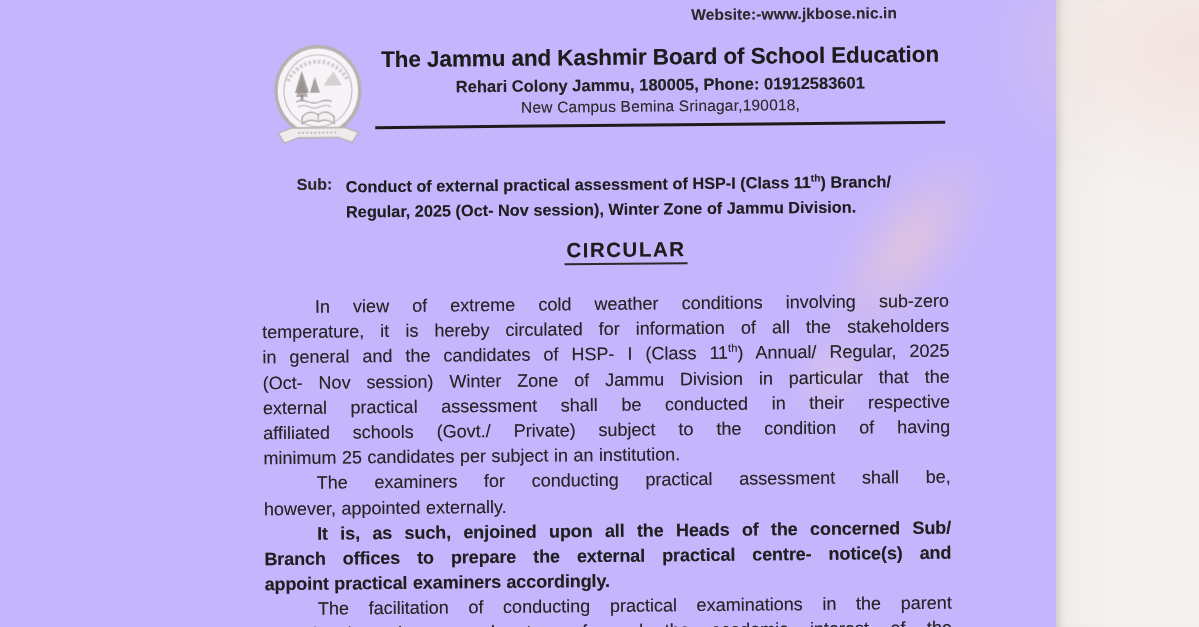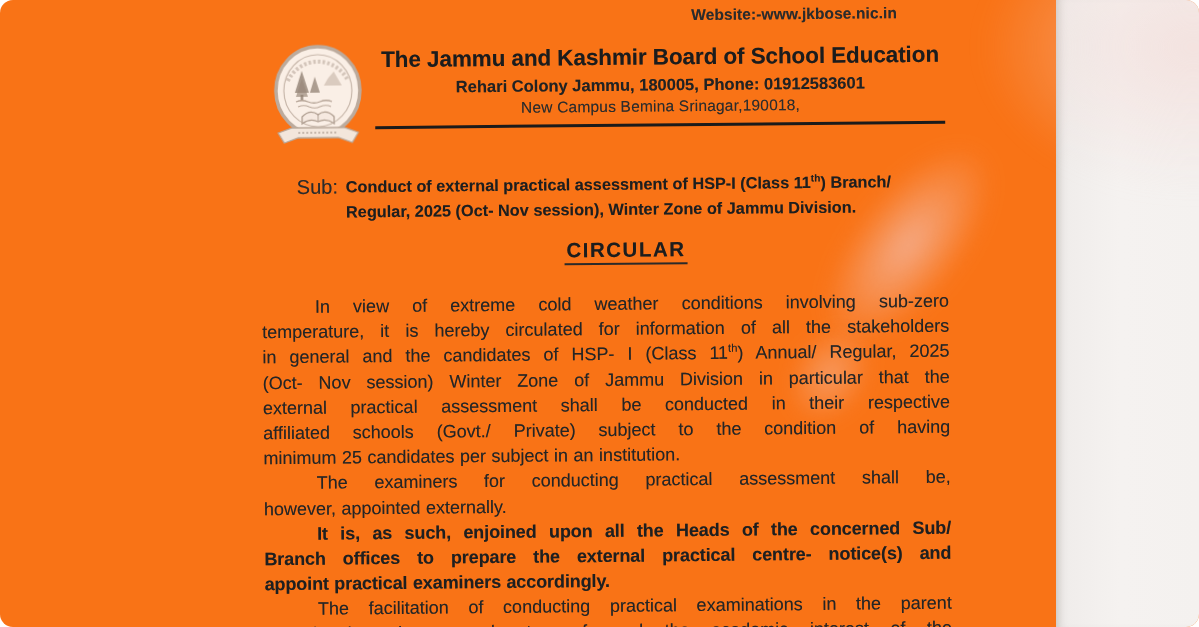--- a/index.html
+++ b/index.html
@@ -1,18 +1,18 @@
 <!DOCTYPE html>
 <html><head>
 <meta charset="utf-8">
 <style>
   html,body{margin:0;padding:0;}
   body{width:1199px;height:627px;overflow:hidden;background:#ffffff;}
-  .stage{position:relative;width:1199px;height:627px;overflow:hidden;background:#f97316;
-         font-family:"Liberation Sans","DejaVu Sans",sans-serif;border-radius:13px;}
+  .stage{position:relative;width:1199px;height:627px;overflow:hidden;background:#c4b5fd;
+         font-family:"Liberation Sans","DejaVu Sans",sans-serif;}
 
   
   .edge-strip{position:absolute;left:1056px;top:0;width:143px;height:627px;z-index:1;
               background:linear-gradient(to right,#efecea,#f5f2f0 45%,#f4f1ef);
               box-shadow:inset 9px 0 10px -7px rgba(130,120,112,.38);}
   .smudge{position:absolute;z-index:2;pointer-events:none;}
   .streak{left:833px;top:80px;width:150px;height:330px;transform:rotate(38deg);
           background:radial-gradient(ellipse 50% 50% at 50% 50%,rgba(242,205,205,.62),rgba(242,205,205,0) 72%);
           filter:blur(10px);}
   .streak2{left:775px;top:300px;width:110px;height:150px;transform:rotate(32deg);
@@ -31,21 +31,21 @@
 
   .logo{position:absolute;left:274px;top:42px;width:92px;height:104px;opacity:.92;filter:blur(.3px);}
 
   .head{position:absolute;left:375px;top:45px;width:575px;text-align:center;}
   .org{font-size:22.5px;font-weight:700;color:#1c1c1c;letter-spacing:-.1px;}
   .addr{margin-top:5px;font-size:16.5px;font-weight:700;color:#222;}
   .campus{margin-top:3px;font-size:15.5px;font-weight:400;color:#2c2c2c;letter-spacing:.2px;}
   .rule{position:absolute;left:377px;top:124px;width:570px;height:2.5px;background:#1b1b1b;}
 
   .subject{position:absolute;left:298px;top:172px;}
-  .sub-label{position:absolute;left:0;top:1px;font-size:20px;font-weight:400;color:#2b2b2b;}
+  .sub-label{position:absolute;left:0;top:1px;font-size:16px;font-weight:700;color:#2b2b2b;}
   .sub-text{margin-left:49px;font-size:16.3px;font-weight:700;line-height:25px;color:#1e1e1e;white-space:nowrap;}
   sup{font-size:.62em;line-height:0;}
 
   .circular{position:absolute;left:565px;top:238px;font-size:20.5px;font-weight:700;
             letter-spacing:1.5px;color:#1d1d1d;border-bottom:2.2px solid #2a2a2a;padding:0 2px 1px 2px;}
 
   .body-text{position:absolute;left:262px;top:292px;width:687px;font-size:18px;
              line-height:25.2px;color:#252525;}
   .bl{height:25.2px;overflow:hidden;text-align:justify;text-align-last:justify;word-spacing:.5px;}
   .bl.last{text-align-last:left;}

